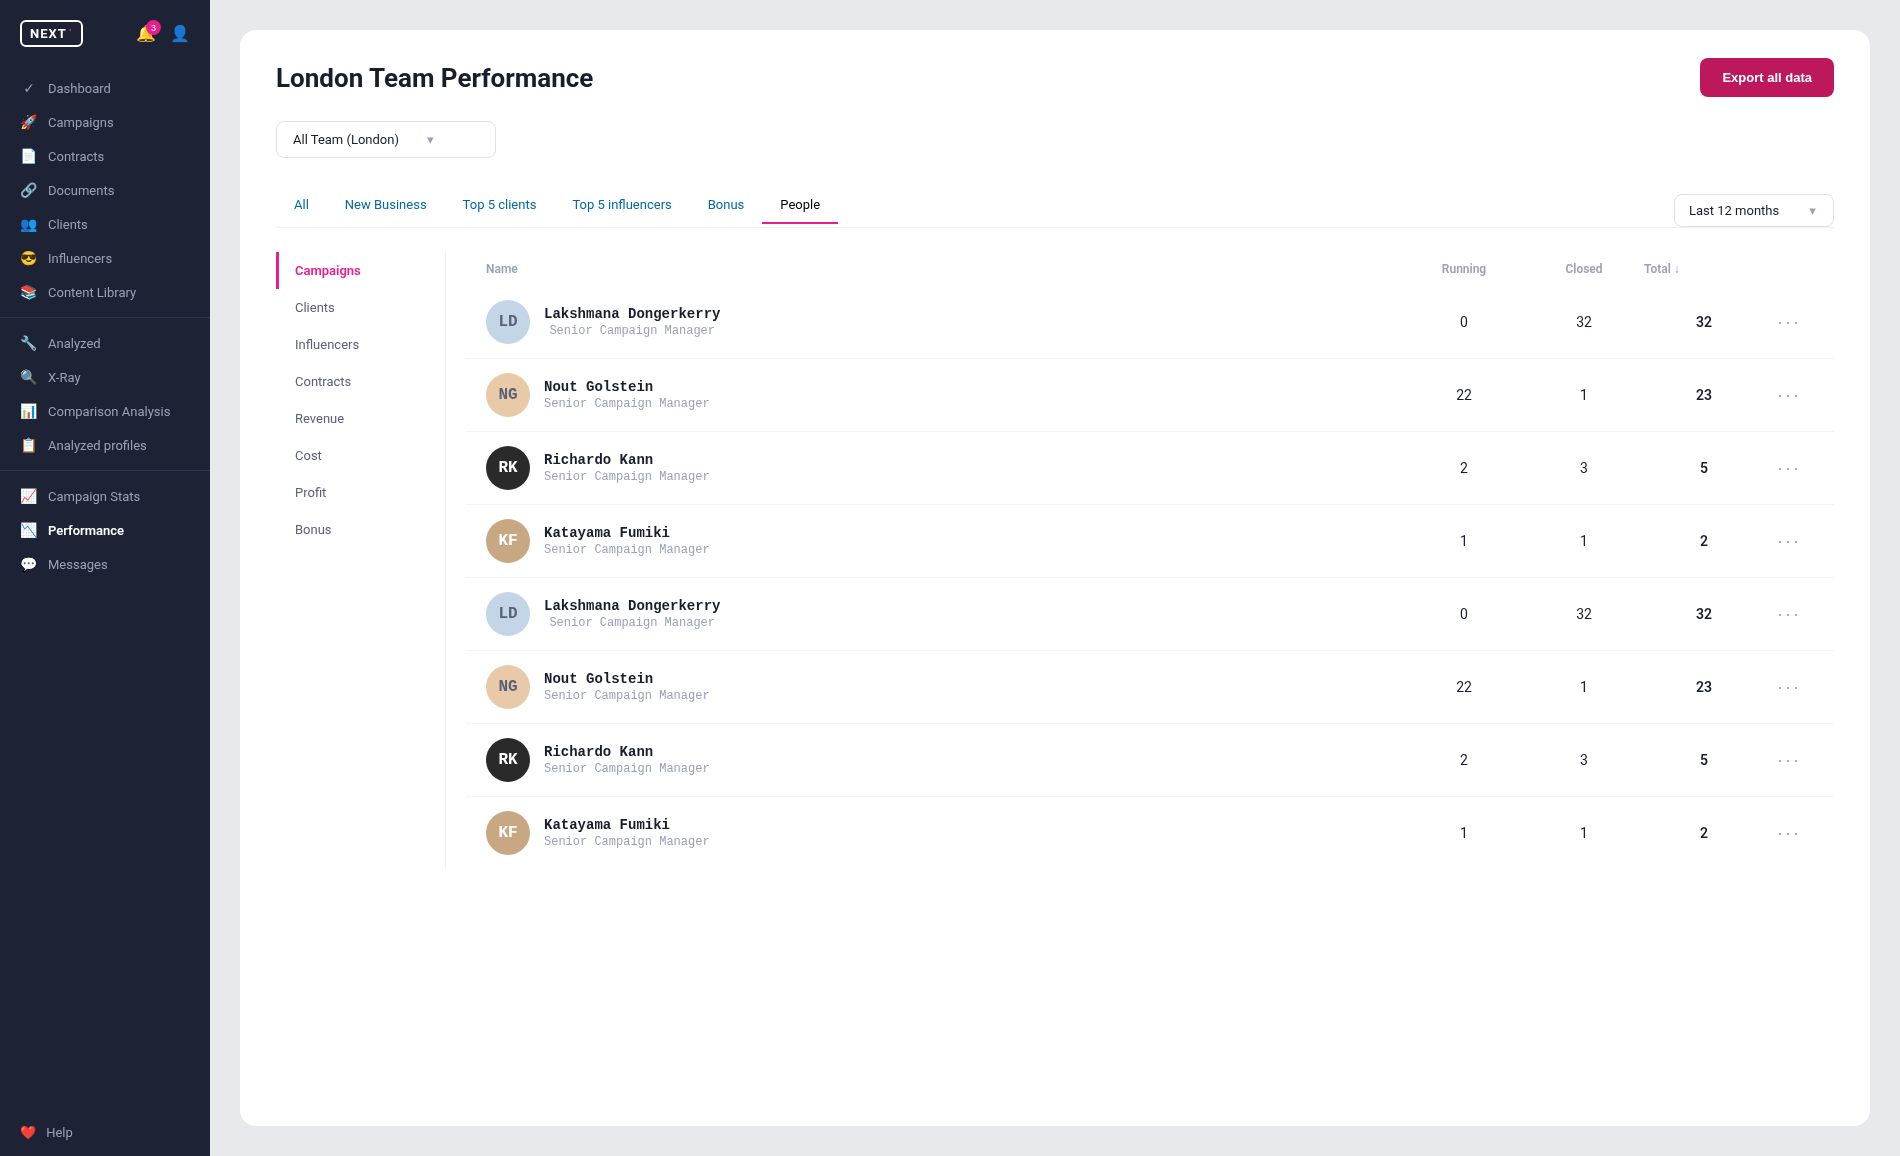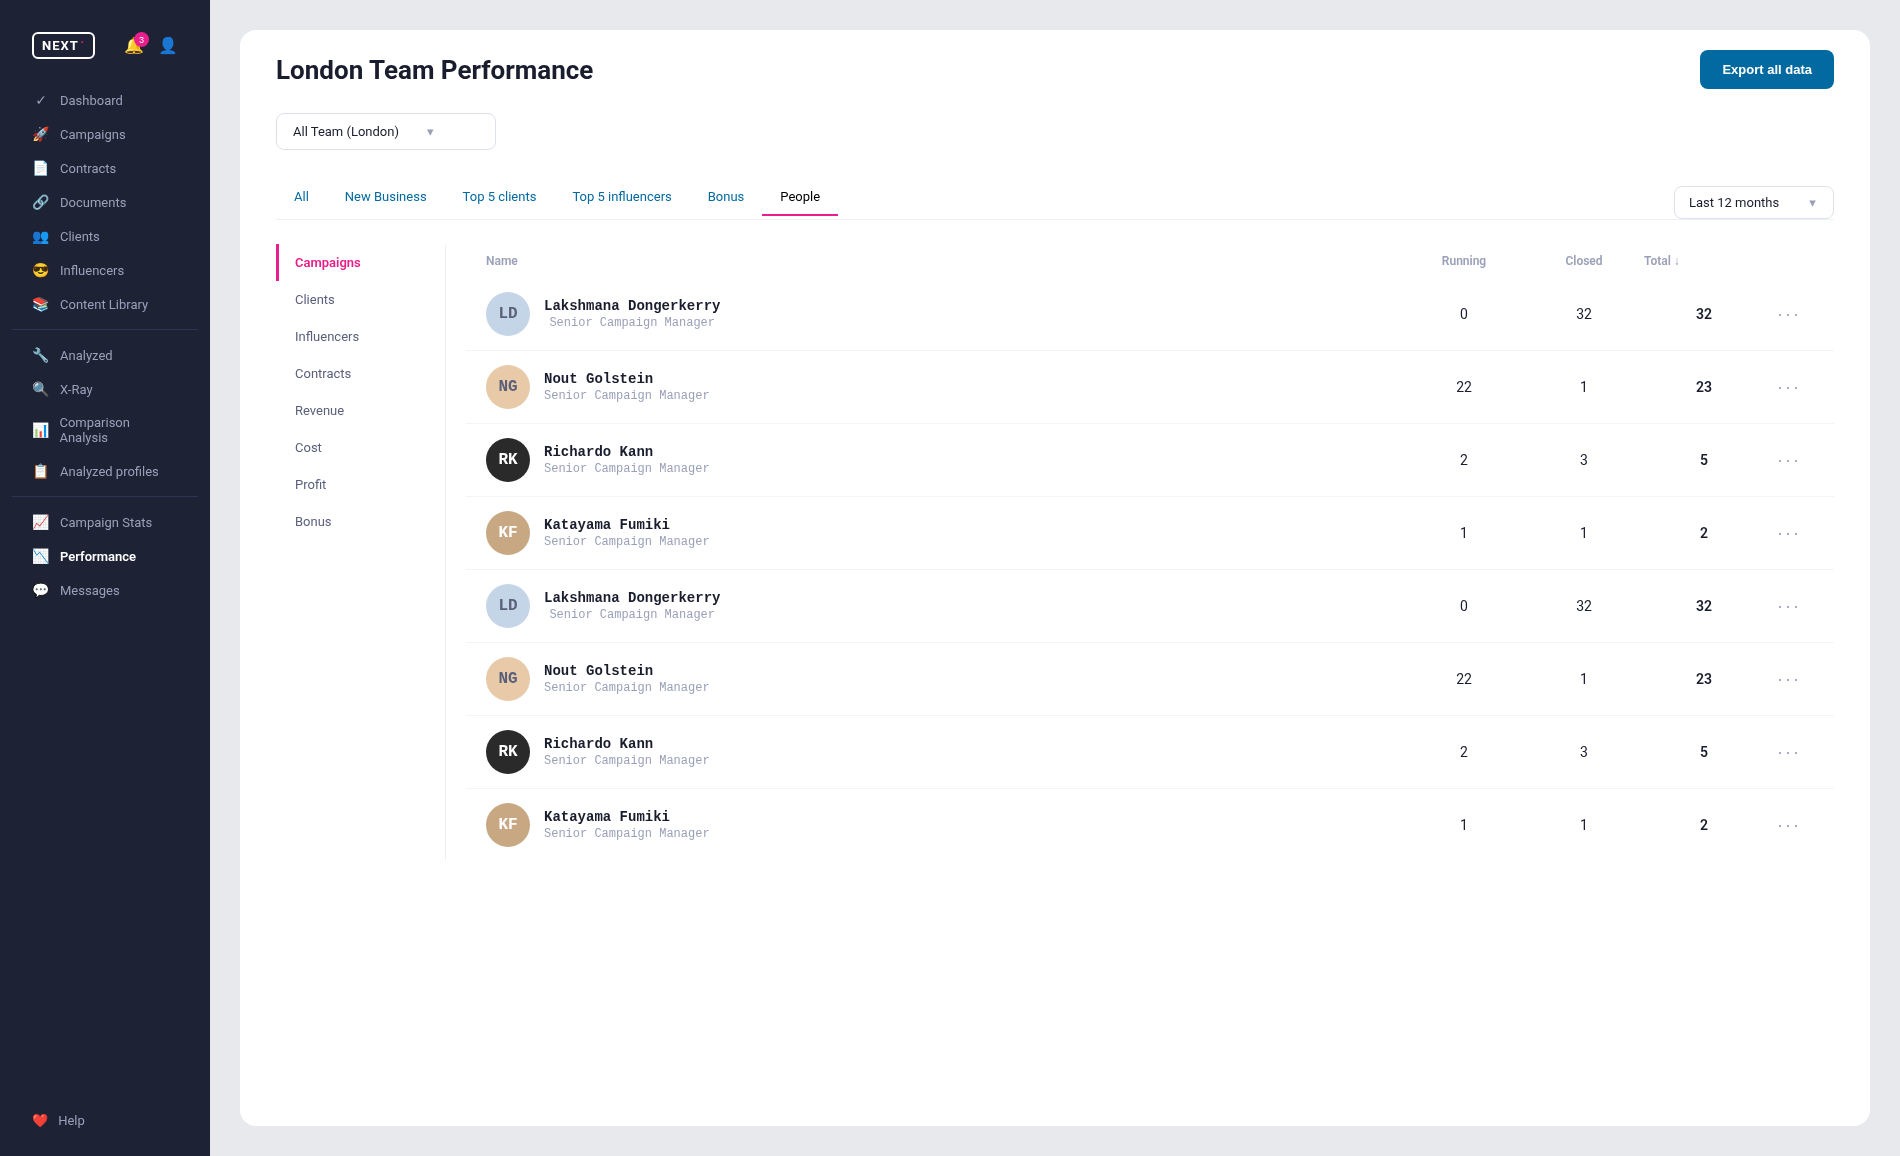--- a/index.html
+++ b/index.html
@@ -6,21 +6,21 @@
     body { font-family: -apple-system, BlinkMacSystemFont, 'Segoe UI', Roboto, sans-serif; background: #e8e9ec; display: flex; height: 100vh; overflow: hidden; }
 
     
     .sidebar {
       width: 210px;
       min-width: 210px;
       background: #1e2235;
       color: #fff;
       display: flex;
       flex-direction: column;
-      padding: 12px;
+      padding: 0;
       height: 100%;
     }
     .sidebar-logo {
       padding: 20px 20px 16px;
       display: flex;
       align-items: center;
       gap: 12px;
     }
     .logo-box {
       border: 2px solid #fff;
@@ -91,38 +91,38 @@
     .main {
       flex: 1;
       overflow-y: auto;
       padding: 30px 30px;
     }
 
     
     .card {
       background: #fff;
       border-radius: 16px;
-      padding: 20px 36px;
+      padding: 28px 36px;
       min-height: calc(100vh - 60px);
     }
 
     
     .page-header {
       display: flex;
       align-items: center;
       justify-content: space-between;
       margin-bottom: 24px;
     }
     .page-title {
       font-size: 26px;
       font-weight: 700;
       color: #1a1d2e;
     }
     .export-btn {
-      background: #0369a1;
+      background: #be185d;
       color: #fff;
       border: none;
       border-radius: 8px;
       padding: 12px 22px;
       font-size: 13px;
       font-weight: 600;
       cursor: pointer;
     }
 
     

